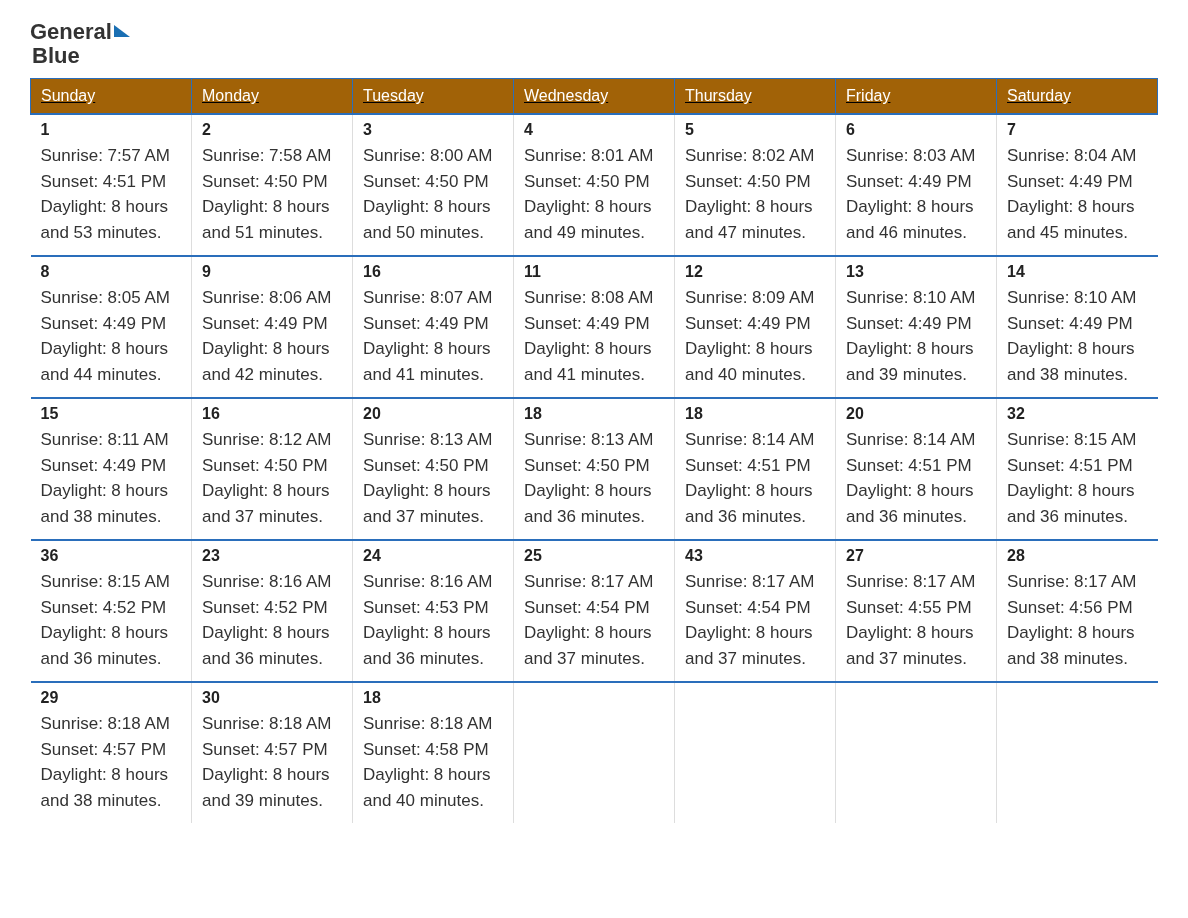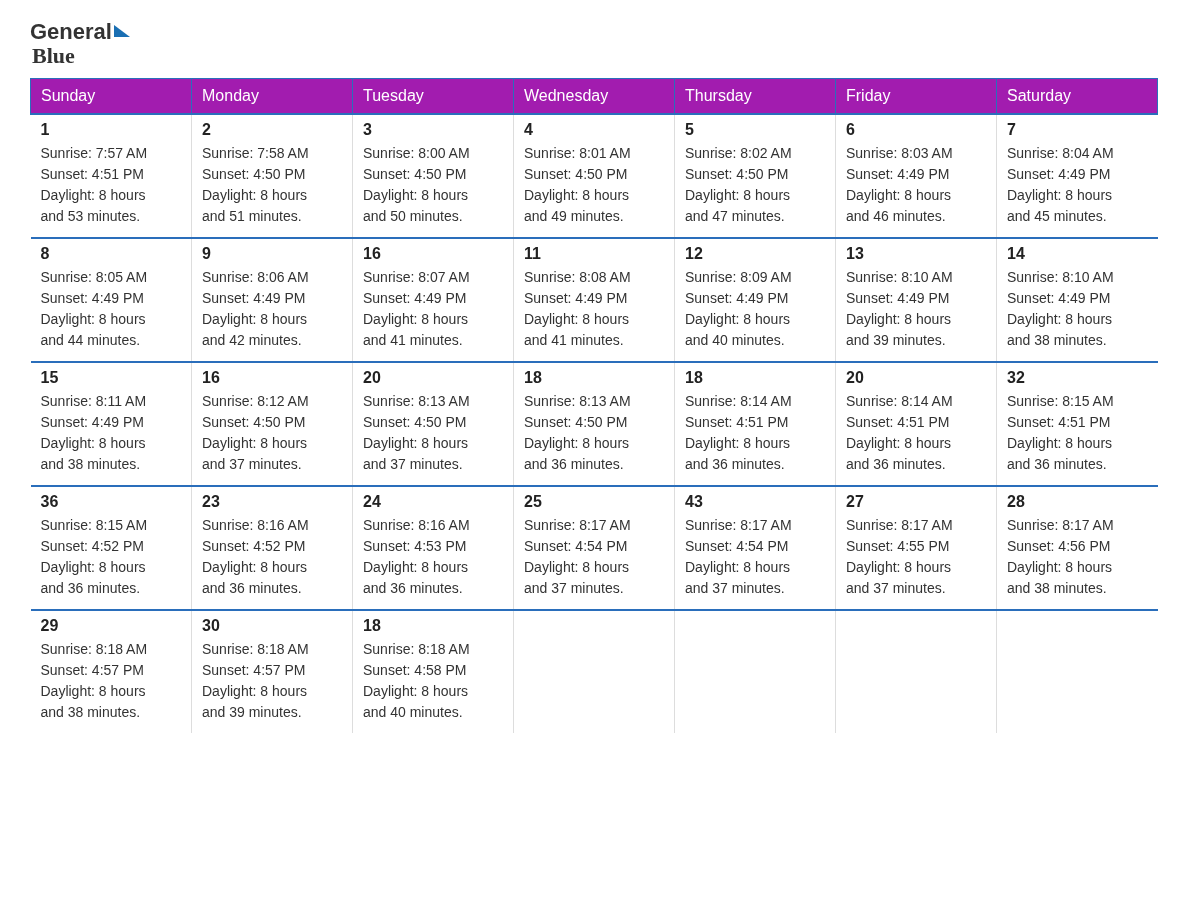--- a/index.html
+++ b/index.html
@@ -51,21 +51,22 @@
       font-size: 22px;
       color: #444;
       margin-top: 4px;
     }
     table {
       width: 100%;
       border-collapse: collapse;
       margin-top: 10px;
     }
     thead tr {
-      background: #a21caf;
+      background: #a16207;
+      text-decoration: underline;
     }
     thead th {
       color: #fff;
       font-size: 16px;
       font-weight: normal;
       text-align: left;
       padding: 8px 10px;
       border: 1px solid #2a6ebb;
     }
     tbody tr {
@@ -84,39 +85,39 @@
       border-right: none;
     }
     .day-num {
       font-size: 16px;
       font-weight: bold;
       color: #222;
       margin-bottom: 4px;
       display: block;
     }
     .day-info {
-      font-size: 14px;
+      font-size: 17px;
       line-height: 1.5;
       color: #333;
     }
     .empty-cell {
       background: #fff;
     }
   </style>
 </head>
 <body>
 
 <div class="header">
   <div class="logo">
     <div>
       <div style="display:flex; align-items:center;">
         <span class="logo-text">General</span>
         <span class="logo-triangle"></span>
       </div>
-      <div style="display:flex; align-items:center; padding-left:2px;font-family:Liberation Serif, serif;">
+      <div style="display:flex; align-items:center; padding-left:2px;">
         <span class="logo-text blue">Blue</span>
       </div>
     </div>
   </div>
   <div class="title-block">
     <div class="month-title"></div>
     <div class="location"></div>
   </div>
 </div>
 

